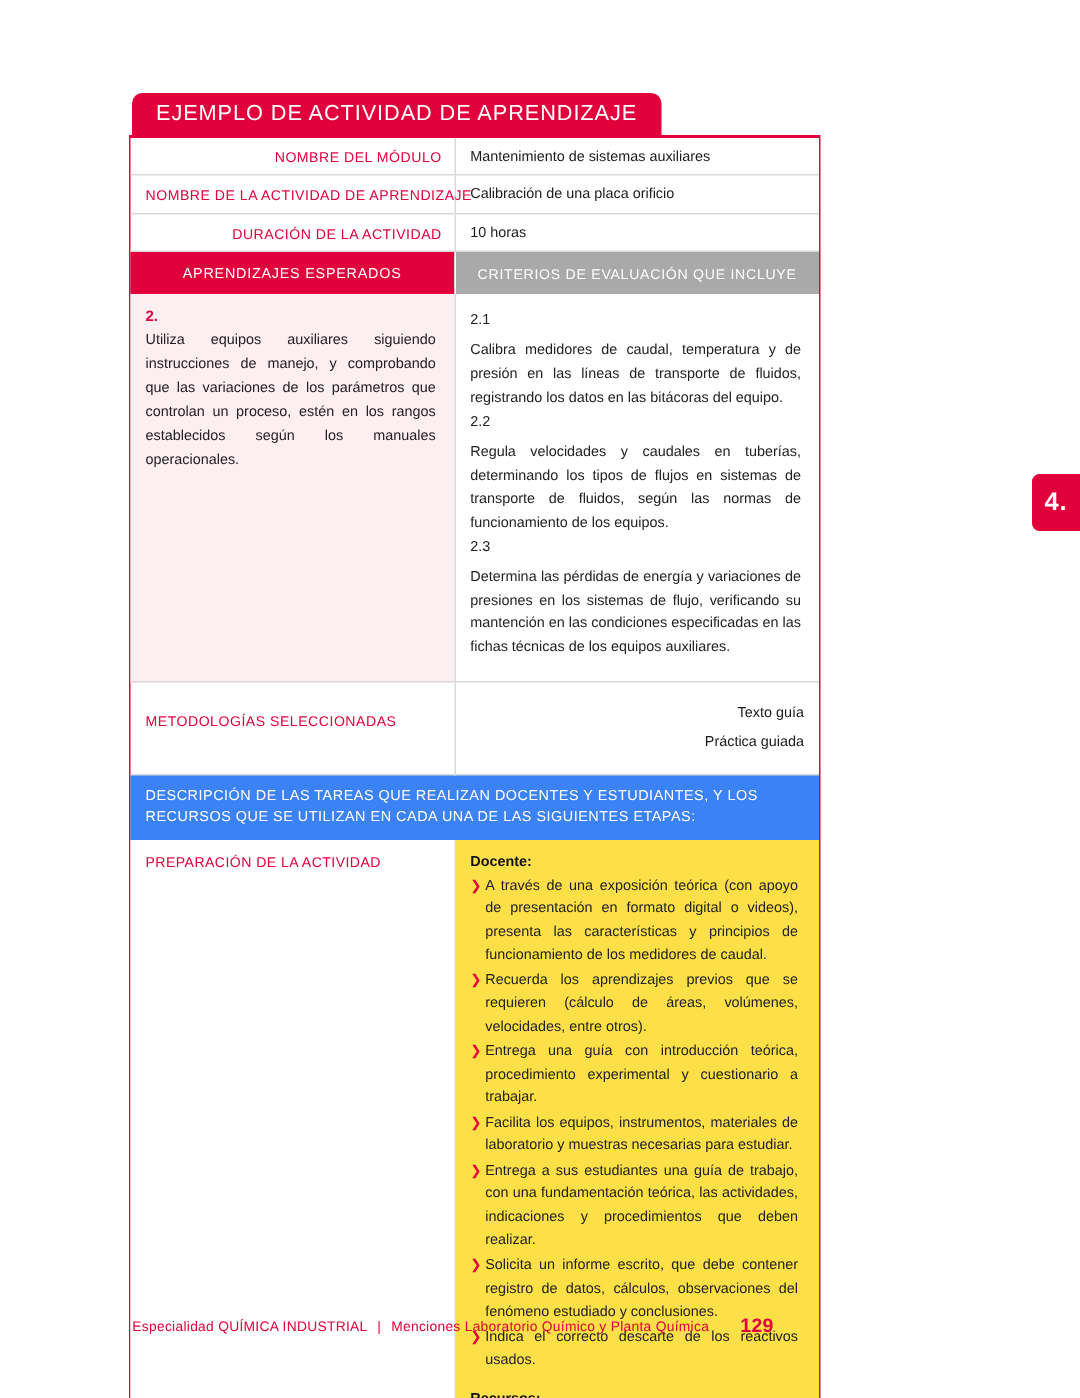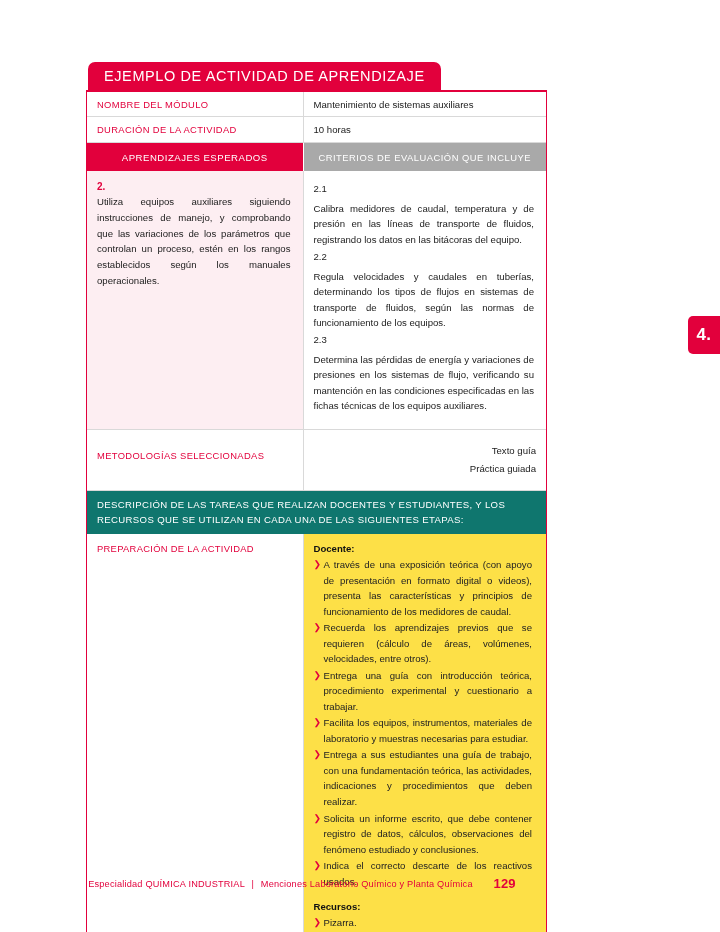--- a/index.html
+++ b/index.html
@@ -73,20 +73,21 @@
   
   .lbl{
     color:#e2003c;
     font-size:9.4px;
     letter-spacing:.35px;
     padding:7px 8px 6px 10px;
     border-bottom:1px solid #d9d9d9;
     border-right:1px solid #d9d9d9;
     line-height:1.2;
     white-space:nowrap;
+    text-align:right;
   }
   .val{
     color:#1a1a1a;
     font-size:9.6px;
     padding:7px 10px 6px 10px;
     border-bottom:1px solid #d9d9d9;
     line-height:1.2;
   }
 
   
@@ -156,21 +157,21 @@
     font-size:9.6px;
     color:#1a1a1a;
     padding:12px 10px 12px 10px;
     border-bottom:1px solid #d9d9d9;
     line-height:1.9;
     text-align:right;
   }
 
   
   .band{
-    background:#0f766e;
+    background:#3b82f6;
     color:#ffffff;
     font-size:9.6px;
     letter-spacing:.35px;
     line-height:1.5;
     padding:7px 12px 7px 10px;
   }
 
   
   .prep-lbl{
     color:#e2003c;
@@ -251,20 +252,24 @@
     <table class="t">
       <colgroup>
           <col class="c1">
           <col class="c2">
         </colgroup>
       <tbody>
 
         <tr>
           <td class="lbl">NOMBRE DEL MÓDULO</td>
           <td class="val">Mantenimiento de sistemas auxiliares</td>
+        </tr>
+        <tr>
+          <td class="lbl">NOMBRE DE LA ACTIVIDAD DE APRENDIZAJE</td>
+          <td class="val">Calibración de una placa orificio</td>
         </tr>
         <tr>
           <td class="lbl">DURACIÓN DE LA ACTIVIDAD</td>
           <td class="val">10 horas</td>
         </tr>
 
         <tr>
           <td class="hdr-red">APRENDIZAJES ESPERADOS</td>
           <td class="hdr-gray">CRITERIOS DE EVALUACIÓN QUE INCLUYE</td>
         </tr>

